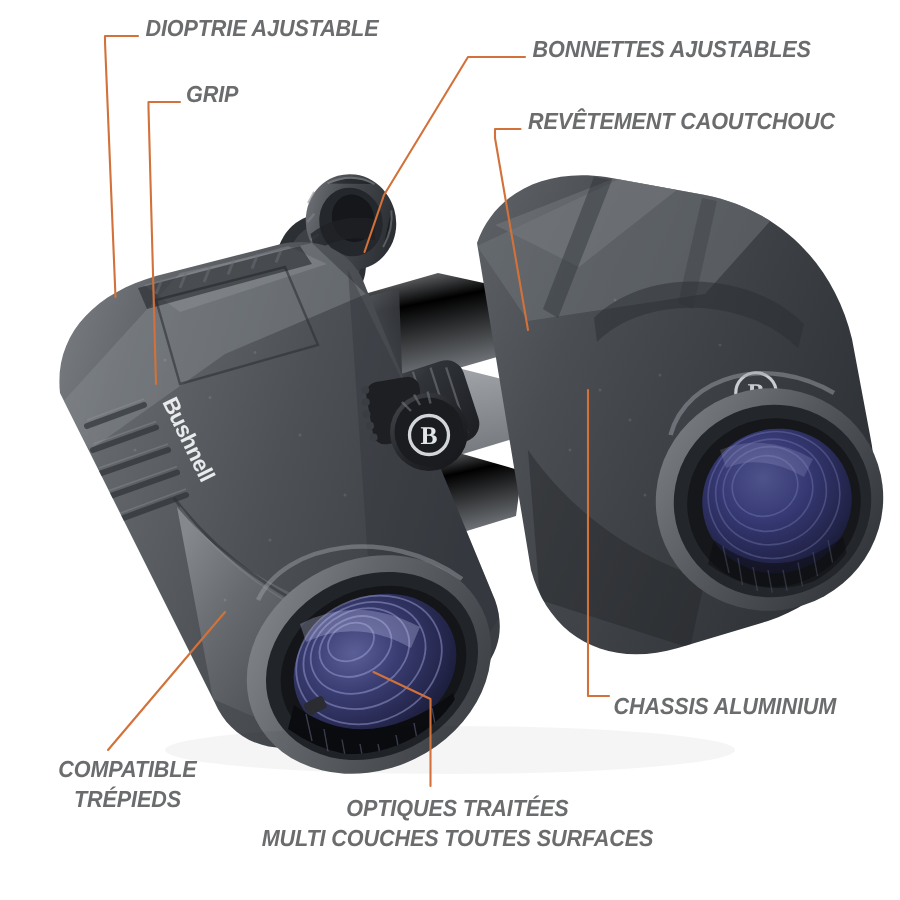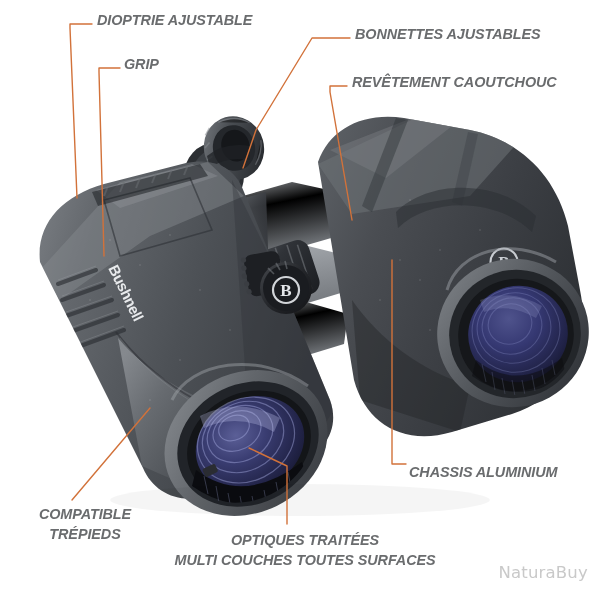--- a/index.html
+++ b/index.html
@@ -450,15 +450,14 @@
   <div class="callout center-anchor" style="left:0px; top:504px; width:170px; text-align:center;">
     <div>COMPATIBLE</div>
     <div>TRÉPIEDS</div>
   </div>
 
   <div class="callout center-anchor" style="left:144px; top:530px; width:322px; text-align:center;">
     <div>OPTIQUES TRAITÉES</div>
     <div>MULTI COUCHES TOUTES SURFACES</div>
   </div>
 
-  <div id="watermark">NaturaBuy</div>
 
 </div>
 
 </body></html>

